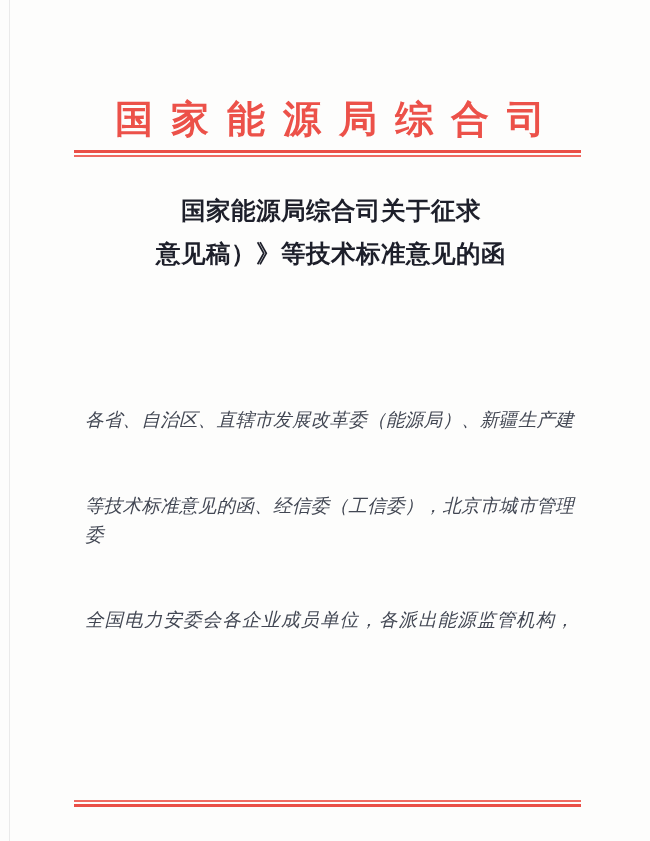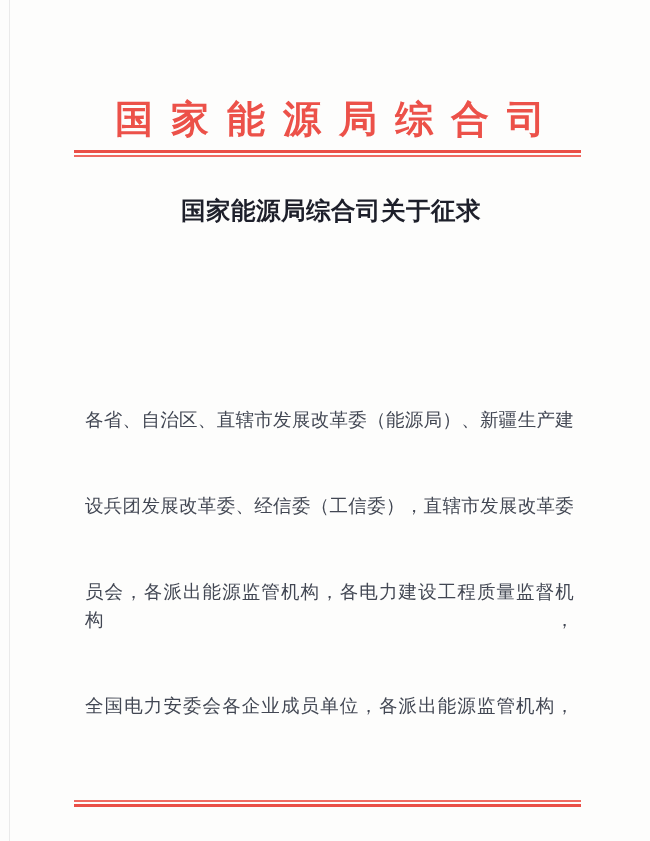--- a/index.html
+++ b/index.html
@@ -62,44 +62,44 @@
     position: absolute;
     left: 85px; top: 349px;
     width: 489px;
     color: #424753;
     font-size: 18.5px;
     line-height: 28.6px;
     letter-spacing: 0.2px;
     white-space: pre-wrap;
   }
   .bline { min-height: 28.6px; }
-  .j { text-align: justify; text-align-last: justify; }
+  .j { text-align: justify; text-align-last: justify; font-style: italic; }
 </style>
 </head>
 <body>
 
 <div class="page">
   <div class="scan-edge"></div>
 
   <div class="letterhead">国家能源局综合司</div>
 
   <div class="rule rule-top">
     <div class="thick"></div>
     <div class="gap"></div>
     <div class="thin"></div>
   </div>
 
   <div class="doc-title">
     <div>国家能源局综合司关于征求</div>
+    <div>意见稿）》等技术标准意见的函</div>
   </div>
 
   <div class="body-text">
     <div class="bline j">各省、自治区、直辖市发展改革委（能源局）、新疆生产建</div>
-    <div class="bline j">设兵团发展改革委、经信委（工信委），直辖市发展改革委</div>
-    <div class="bline j">员会，各派出能源监管机构，各电力建设工程质量监督机构，</div>
+    <div class="bline j">等技术标准意见的函、经信委（工信委），北京市城市管理委</div>
     <div class="bline j">全国电力安委会各企业成员单位，各派出能源监管机构，</div>
     
     
     
     
     
     
     
     
     

